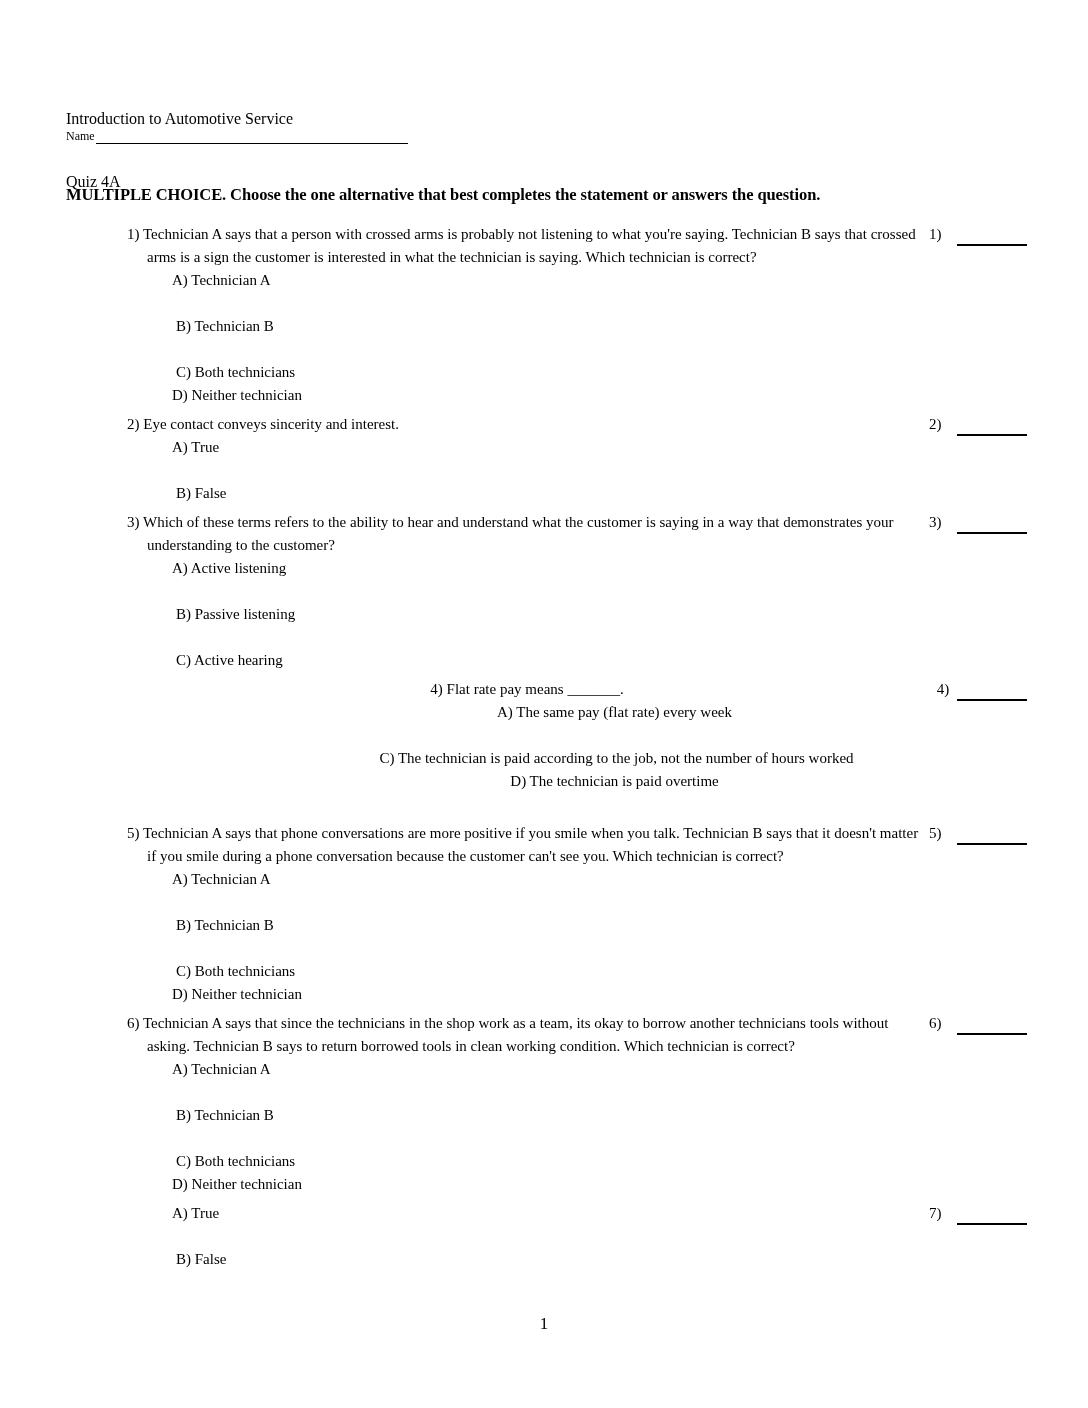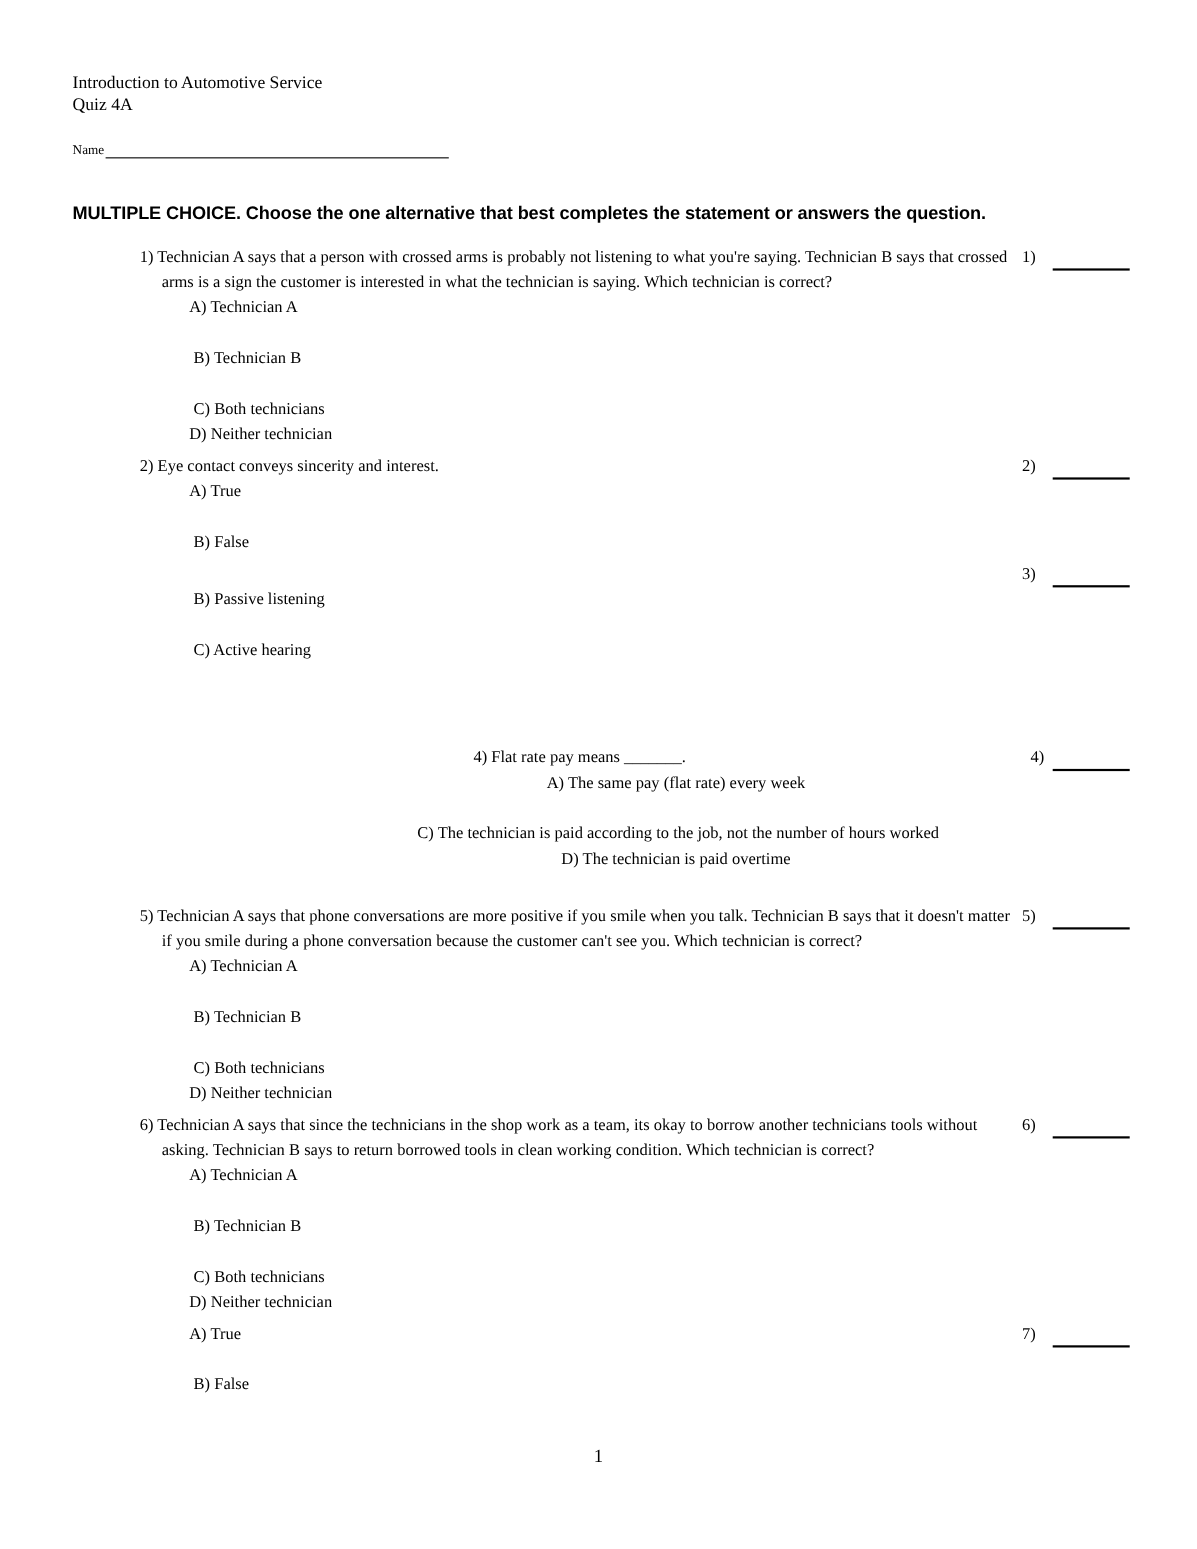--- a/index.html
+++ b/index.html
@@ -4,33 +4,33 @@
   <style>
     html, body { margin: 0; padding: 0; background: #ffffff; }
     body {
       width: 1088px; height: 1408px; position: relative; overflow: hidden;
       color: #000000;
     }
     .header {
       position: absolute; left: 66px; top: 66px;
       font-family: "Liberation Serif", serif; font-size: 16px; line-height: 20px;
     }
-    .header .line { display: block; }
+    .header .line { display: block; margin-top: 43px; }
     .name-row {
       position: absolute; left: 66px; top: 125px;
       font-family: "Liberation Serif", serif; font-size: 12px;
       display: flex; align-items: flex-end;
     }
     .name-line {
       display: inline-block; width: 312px; border-bottom: 1px solid #000;
       height: 18px; margin-left: 1px;
     }
     .instructions {
       position: absolute; left: 66px; top: 185px;
-      font-family: Liberation Sans, sans-serif; font-size: 16.5px; font-weight: bold;
+      font-family: Liberation Serif, serif; font-size: 16.5px; font-weight: bold;
       letter-spacing: -0.1px;
     }
     .question {
       position: absolute; left: 127px; width: 930px;
       font-family: "Liberation Serif", serif; font-size: 15px; line-height: 23px;
     }
     .q-stem { display: block; width: 780px; padding-left: 20px; text-indent: -20px; }
     .q-options { list-style: none; margin: 0; padding: 0 0 0 45px; }
     .q-options li { line-height: 23px; white-space: nowrap; }
     .q-options li.ind { padding-left: 4px; margin-top: 23px; }
@@ -82,21 +82,23 @@
     <li>A) True</li>
     <li class="ind">B) False</li>
   </ul>
   <div class="answer-slot">
     <span class="answer-num">2)</span>
     <span class="answer-line"></span>
   </div>
 </div>
 
 <div class="question" style="top:511px;">
+  <span class="q-stem"><span>3)</span> <span>Which of these terms refers to the ability to hear and understand what the customer is saying in a way that demonstrates your understanding to the customer?</span></span>
   <ul class="q-options">
+    <li>A) Active listening</li>
     <li class="ind">B) Passive listening</li>
     <li class="ind">C) Active hearing</li>
   </ul>
   <div class="answer-slot">
     <span class="answer-num">3)</span>
     <span class="answer-line"></span>
   </div>
 </div>
 
 <div class="question" style="top:678px;text-align:center;">

